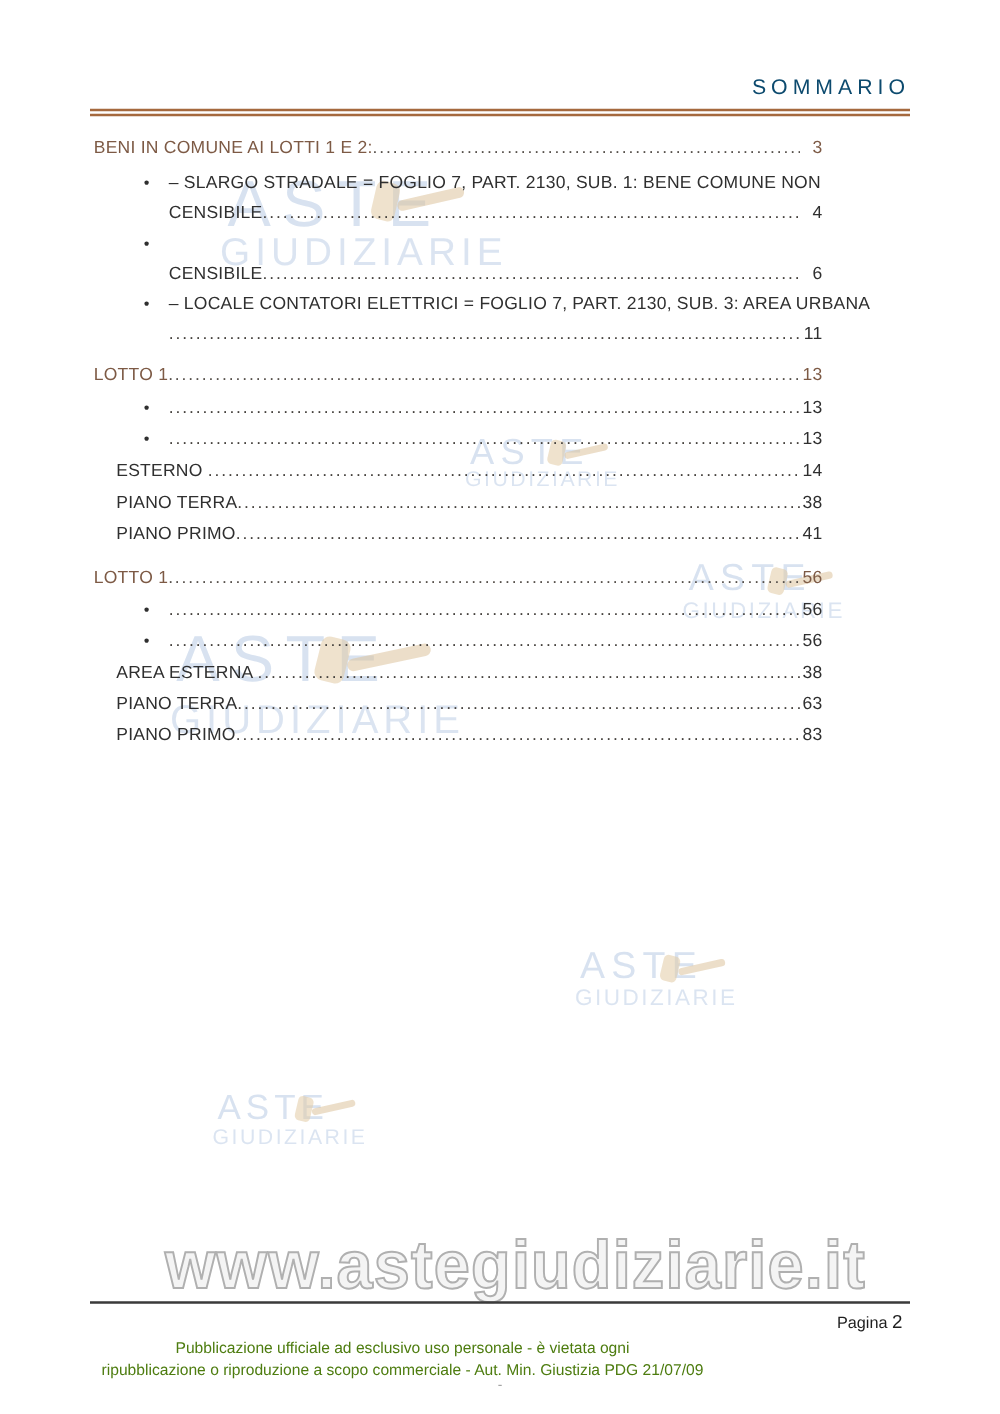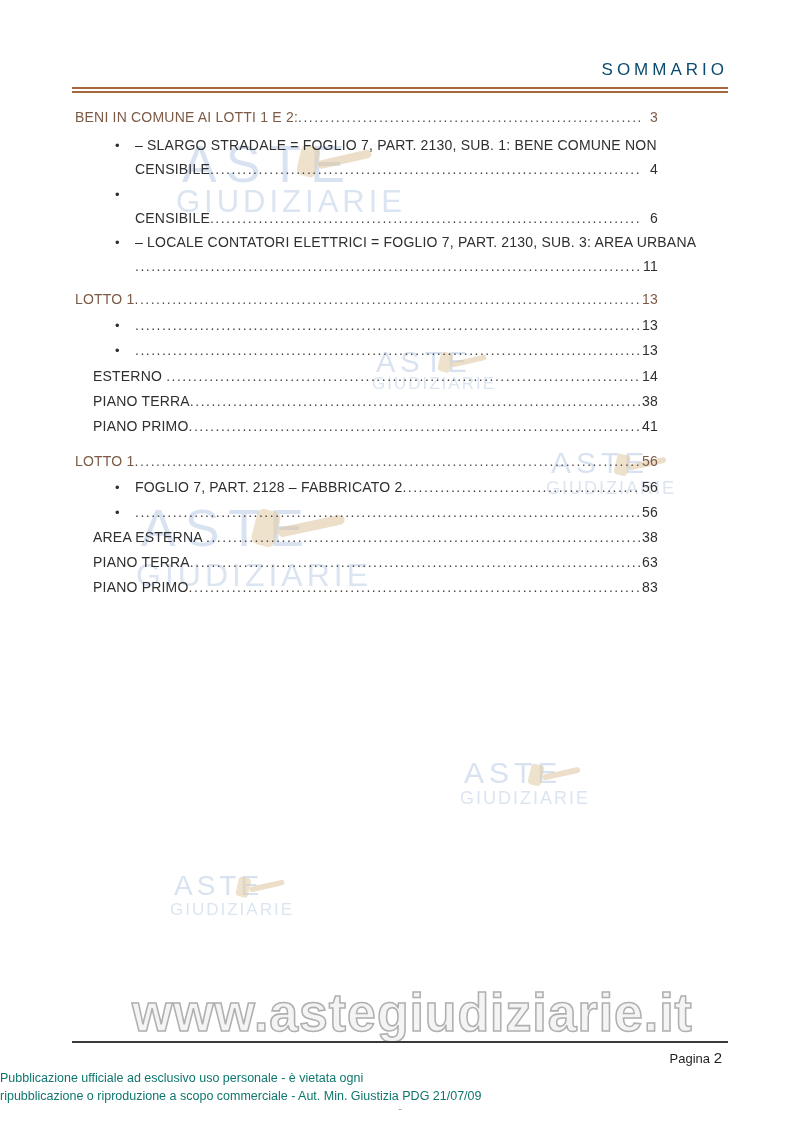--- a/index.html
+++ b/index.html
@@ -40,21 +40,21 @@
   .wm-url {
     position:absolute; left:132px; top:980px; z-index:0;
     font-size:54px; font-weight:bold; letter-spacing:1px; line-height:1.2;
     color:#f4f4f4; -webkit-text-stroke:1.6px #b0b0b0;
     transform:scaleX(0.96); transform-origin:left top; white-space:nowrap;
   }
   
   .footer-rule { position:absolute; left:72px; top:1041px; width:656px; border-top:2px solid #3a3a3a; z-index:2; }
   .pagina { position:absolute; top:1049px; right:78px; font-size:13px; color:#1f1f1f; z-index:2;margin-left:44px; }
   .pagina .pnum { font-size:15px; }
-  .disc { position:absolute; top:1069px; left:0; width:644px; font-size:12.5px; color:#0f766e; line-height:18px; z-index:2; }
+  .disc { position:absolute; top:1069px; left:0; width:644px; text-align:center; font-size:12.5px; color:#4d7c0f; line-height:18px; z-index:2; }
   .dash { position:absolute; top:1102px; left:0; width:800px; text-align:center; font-size:11px; color:#9b9b9b; z-index:2; }
 </style>
 </head>
 <body>
 
 <div class="page">
 
   <div class="wm1" style="left:182px; top:138px; font-size:52px; letter-spacing:9px;">ASTE</div>
   <div class="wm2" style="left:176px; top:186px; font-size:31px; letter-spacing:4px;">GIUDIZIARIE</div>
   <svg class="gavel" style="left:294px; top:142px;" width="80" height="50" viewBox="0 0 100 58" preserveAspectRatio="none">
@@ -174,21 +174,20 @@
     </div>
 
     <div class="row heading m16 leaded">
       <span class="lbl">LOTTO 1</span>
         <span class="leader">................................................................................................................................................................</span>
         <span class="num">56</span>
     </div>
 
     <div class="row bullet m7 leaded">
       <span class="marker">•</span>
-        <span class="lbl">FOGLIO 7, PART. 2128 – FABBRICATO 2</span>
         <span class="leader">................................................................................................................................................................</span>
         <span class="num">56</span>
     </div>
 
     <div class="row bullet m6 leaded">
       <span class="marker">•</span>
         <span class="leader">................................................................................................................................................................</span>
         <span class="num">56</span>
     </div>
 

